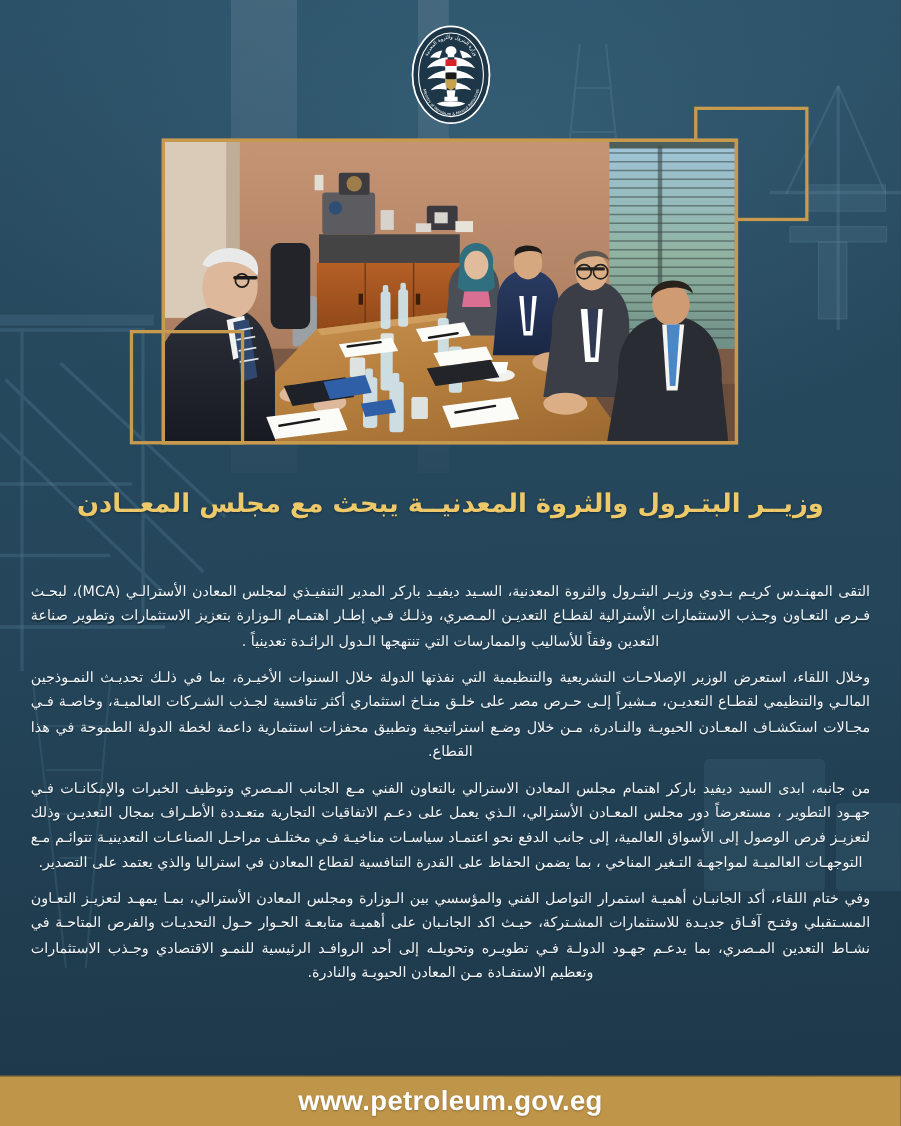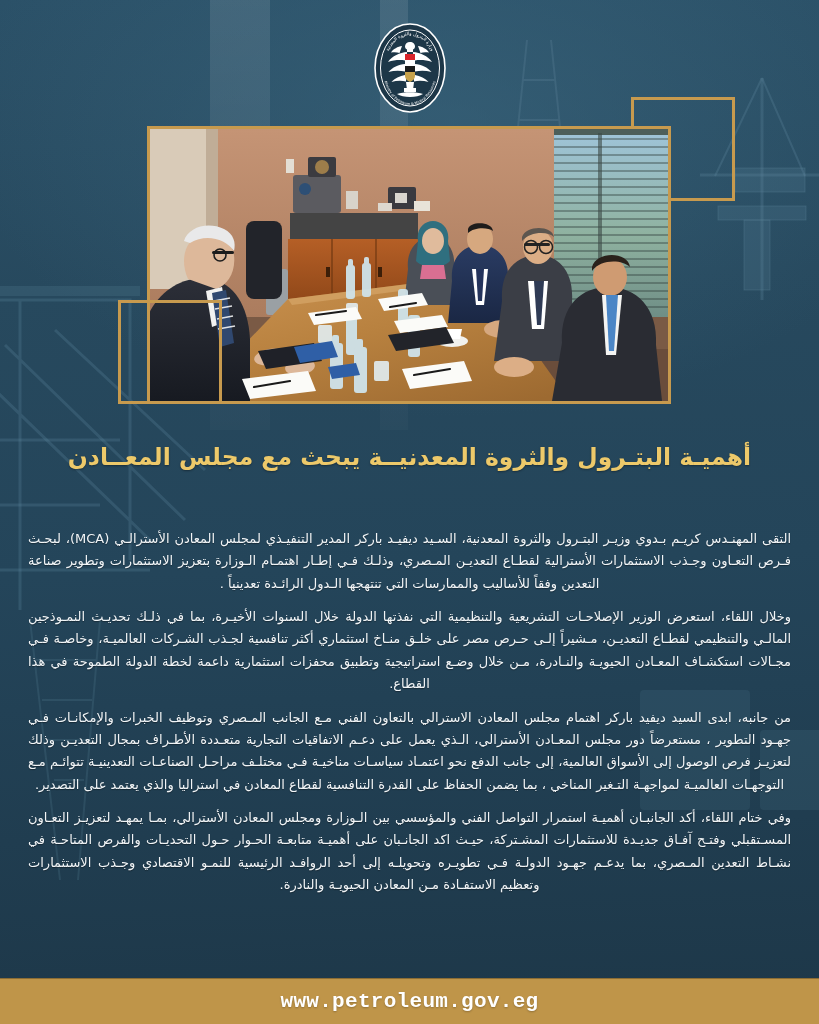--- a/index.html
+++ b/index.html
@@ -106,23 +106,23 @@
     height:46px;
     background:#bf9549;
     display:flex;
     align-items:center;
     justify-content:center;
     z-index:8;
     border-top:1px solid #8c6d34;
   }
   .footer .url {
     color:#ffffff;
-    font-family:Liberation Mono, monospace;
+    font-family:Liberation Sans, sans-serif;
     font-weight:bold;
-    font-size:21px;
+    font-size:25px;
     letter-spacing:0.3px;
     direction:ltr;
     text-shadow:0 1px 2px rgba(0,0,0,0.25);
   }
 </style>
 </head>
 <body>
 
 <div class="card">
 
@@ -388,21 +388,21 @@
         <path d="M238 206 L296 198 L304 214 L246 222 Z" fill="#22242a"></path>
         <path d="M108 222 L164 214 L172 232 L116 240 Z" fill="#1f2128"></path>
 
         <path d="M144 218 L182 212 L188 228 L150 234 Z" fill="#2f5fa6"></path>
         <path d="M178 238 L206 234 L210 246 L182 250 Z" fill="#2f5fa6"></path>
       </g>
     </svg>
   </div>
 
   <div class="headline">
-    <span class="hl-line">أهميـة البتـرول والثروة المعدنيــة يبحث مع مجلس المعــادن</span>
+    <span class="hl-line">وزيــر البتـرول والثروة المعدنيــة يبحث مع مجلس المعــادن</span>
   </div>
 
   <div class="body-copy">
     <p>التقى المهنـدس كريـم بـدوي وزيـر البتـرول والثروة المعدنية، السـيد ديفيـد باركر المدير التنفيـذي لمجلس المعادن الأسترالـي (MCA)، لبحـث فـرص التعـاون وجـذب الاستثمارات الأسترالية لقطـاع التعديـن المـصري، وذلـك فـي إطـار اهتمـام الـوزارة بتعزيز الاستثمارات وتطوير صناعة التعدين وفقاً للأساليب والممارسات التي تنتهجها الـدول الرائـدة تعدينياً .</p>
     <p>وخلال اللقاء، استعرض الوزير الإصلاحـات التشريعية والتنظيمية التي نفذتها الدولة خلال السنوات الأخيـرة، بما في ذلـك تحديـث النمـوذجين المالـي والتنظيمي لقطـاع التعديـن، مـشيراً إلـى حـرص مصر على خلـق منـاخ استثماري أكثر تنافسية لجـذب الشـركات العالميـة، وخاصـة فـي مجـالات استكشـاف المعـادن الحيويـة والنـادرة، مـن خلال وضـع استراتيجية وتطبيق محفزات استثمارية داعمة لخطة الدولة الطموحة في هذا القطاع.</p>
     <p>من جانبه، ابدى السيد ديفيد باركر اهتمام مجلس المعادن الاسترالي بالتعاون الفني مـع الجانب المـصري وتوظيف الخبرات والإمكانـات فـي جهـود التطوير ، مستعرضاً دور مجلس المعـادن الأسترالي، الـذي يعمل على دعـم الاتفاقيات التجارية متعـددة الأطـراف بمجال التعديـن وذلك لتعزيـز فرص الوصول إلى الأسواق العالمية، إلى جانب الدفع نحو اعتمـاد سياسـات مناخيـة فـي مختلـف مراحـل الصناعـات التعدينيـة تتوائـم مـع التوجهـات العالميـة لمواجهـة التـغير المناخي ، بما يضمن الحفاظ على القدرة التنافسية لقطاع المعادن في استراليا والذي يعتمد على التصدير.</p>
     <p>وفي ختام اللقاء، أكد الجانبـان أهميـة استمرار التواصل الفني والمؤسسي بين الـوزارة ومجلس المعادن الأسترالي، بمـا يمهـد لتعزيـز التعـاون المسـتقبلي وفتـح آفـاق جديـدة للاستثمارات المشـتركة، حيـث اكد الجانـبان على أهميـة متابعـة الحـوار حـول التحديـات والفرص المتاحـة في نشـاط التعدين المـصري، بما يدعـم جهـود الدولـة فـي تطويـره وتحويلـه إلى أحد الروافـد الرئيسية للنمـو الاقتصادي وجـذب الاستثمارات وتعظيم الاستفـادة مـن المعادن الحيويـة والنادرة.</p>
   </div>
 
   <div class="footer">

